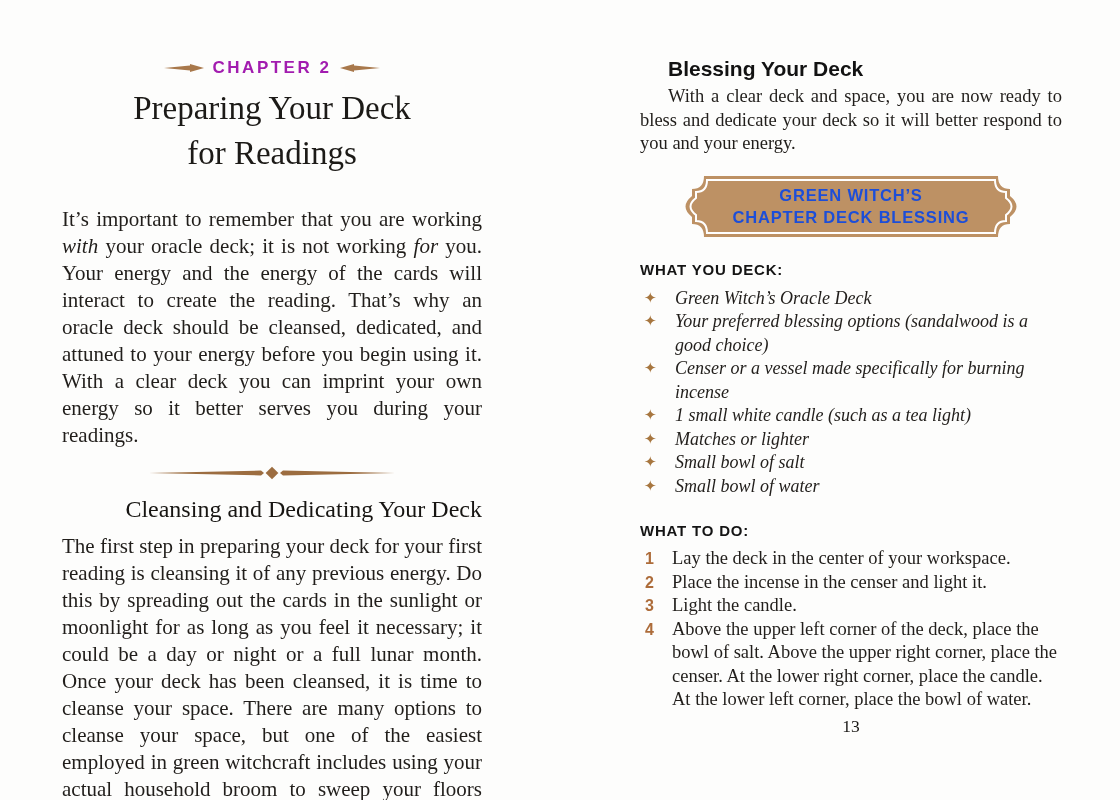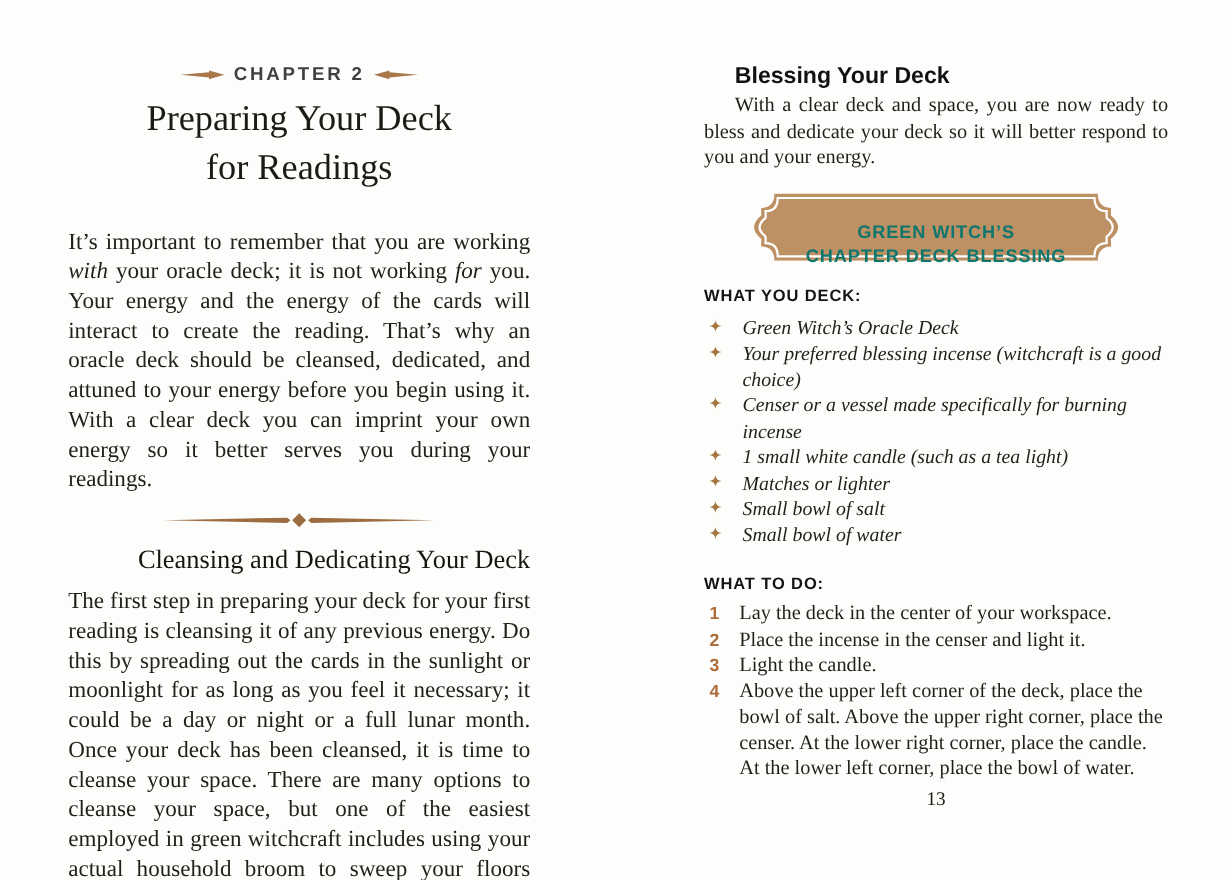--- a/index.html
+++ b/index.html
@@ -12,21 +12,21 @@
   .page{position:absolute;top:0;height:800px;}
   #left-page{left:62px;width:420px;}
   #right-page{left:640px;width:422px;}
 
   
   .chapter-row{
     padding-top:58px;display:flex;align-items:center;justify-content:center;gap:9px;
   }
   .chapter-label{
     font-family:"Liberation Sans",sans-serif;font-weight:700;
-    font-size:17px;letter-spacing:2.5px;color:#404040;
+    font-size:17px;letter-spacing:2.5px;color:#a21caf;
   }
   .book-title{
     margin:8px 0 12px 0;text-align:center;font-weight:400;
     font-size:33px;line-height:45px;color:#1c1a17;
   }
   .body-par{
     font-size:21px;line-height:27px;text-align:justify;margin:0;
   }
   .intro-par{margin-top:30px;}
   .divider-row{margin-top:17px;text-align:center;height:14px;}
@@ -41,24 +41,24 @@
     font-family:"Liberation Sans",sans-serif;font-weight:700;
     font-size:21px;line-height:22px;color:#121212;
   }
   .rp-intro{
     margin-top:5px;font-size:18.5px;line-height:23.5px;
     text-align:justify;text-indent:28px;
   }
   .badge-wrap{position:relative;width:338px;height:61px;margin:20px auto 0;}
   .badge-wrap svg{position:absolute;left:0;top:0;}
   .badge-text{
-    position:absolute;left:0;top:16px;width:100%;height:100%;
+    position:absolute;left:0;top:0;width:100%;height:100%;
     display:flex;flex-direction:column;align-items:center;justify-content:center;
     font-family:"Liberation Sans",sans-serif;font-weight:700;
-    font-size:16.5px;line-height:22px;letter-spacing:0.8px;color:#0f766e;
+    font-size:16.5px;line-height:22px;letter-spacing:0.8px;color:#1d4ed8;
     text-align:center;
   }
   .minihead{
     margin:24px 0 0 0;font-family:"Liberation Sans",sans-serif;font-weight:700;
     font-size:15px;letter-spacing:0.8px;color:#141414;
   }
   .supply-list{margin-top:9px;}
   .supply-row{display:flex;}
   .supply-bullet{
     flex:0 0 31px;color:#a7763f;font-size:15px;line-height:23.5px;padding-left:4px;
@@ -135,21 +135,21 @@
 
   <div class="supply-list">
 
       <div class="supply-row">
         <span class="supply-bullet">✦</span>
         <span class="supply-text">Green Witch’s Oracle Deck</span>
       </div>
 
       <div class="supply-row">
         <span class="supply-bullet">✦</span>
-        <span class="supply-text">Your preferred blessing incense (witchcraft is a good choice)</span>
+        <span class="supply-text">Your preferred blessing options (sandalwood is a good choice)</span>
       </div>
 
       <div class="supply-row">
         <span class="supply-bullet">✦</span>
         <span class="supply-text">Censer or a vessel made specifically for burning incense</span>
       </div>
 
       <div class="supply-row">
         <span class="supply-bullet">✦</span>
         <span class="supply-text">1 small white candle (such as a tea light)</span>

